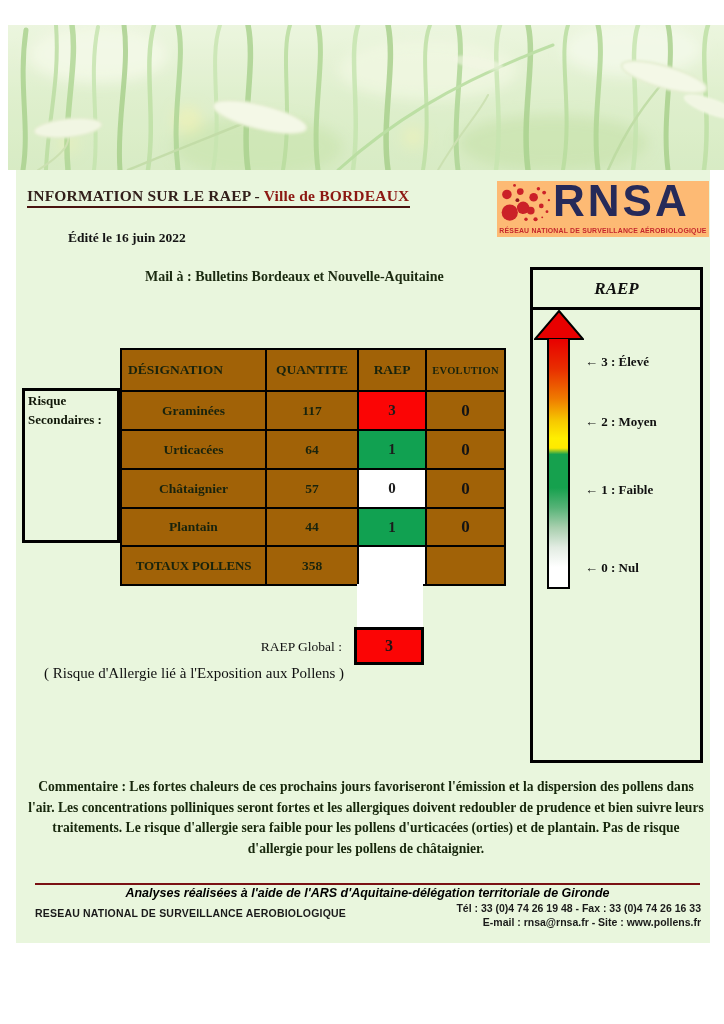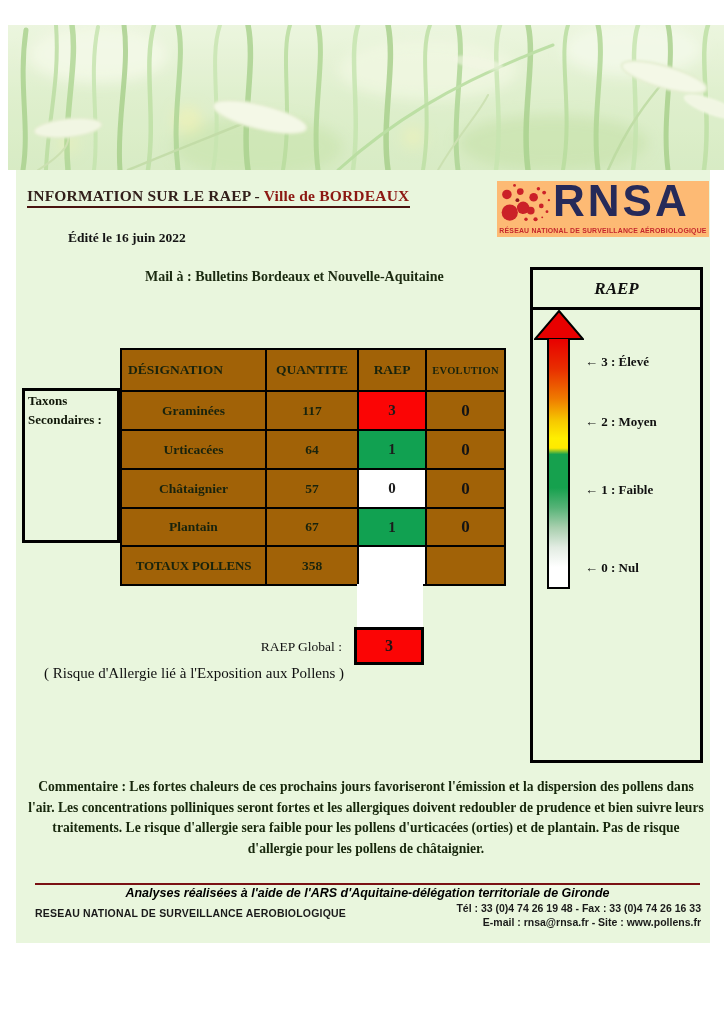--- a/index.html
+++ b/index.html
@@ -218,21 +218,21 @@
       <polygon points="25,1 49,29 1,29" fill="#e80000" stroke="#000" stroke-width="2"></polygon>
     </svg>
     <div class="arrow-bar"></div>
     <div class="scale-label sl-0">← 3 : Élevé</div>
     <div class="scale-label sl-1">← 2 : Moyen</div>
     <div class="scale-label sl-2">← 1 : Faible</div>
     <div class="scale-label sl-3">← 0 : Nul</div>
   </div>
 
   <div class="abs group-box">
-    <div class="group-cell">Taxons Secondaires :</div>
+    <div class="group-cell">Risque Secondaires :</div>
   </div>
 
   <div class="abs pollen-table">
     <div class="cell hdr hdr-left">DÉSIGNATION</div>
     <div class="cell hdr">QUANTITE</div>
     <div class="cell hdr">RAEP</div>
     <div class="cell hdr hdr-small">EVOLUTION</div>
 
     <div class="cell desig">Graminées</div>
     <div class="cell qty">117</div>
@@ -243,21 +243,21 @@
     <div class="cell qty">64</div>
     <div class="cell raep-val" style="background: rgb(17, 161, 81);">1</div>
     <div class="cell evo">0</div>
 
     <div class="cell desig">Châtaignier</div>
     <div class="cell qty">57</div>
     <div class="cell raep-val" style="background: rgb(255, 255, 255);">0</div>
     <div class="cell evo">0</div>
 
     <div class="cell desig">Plantain</div>
-    <div class="cell qty">67</div>
+    <div class="cell qty">44</div>
     <div class="cell raep-val" style="background: rgb(17, 161, 81);">1</div>
     <div class="cell evo">0</div>
 
     <div class="cell totlbl">TOTAUX POLLENS</div>
     <div class="cell qty">358</div>
     <div class="cell white"></div>
     <div class="cell"></div>
   </div>
 
   <div class="abs white-strip"></div>

